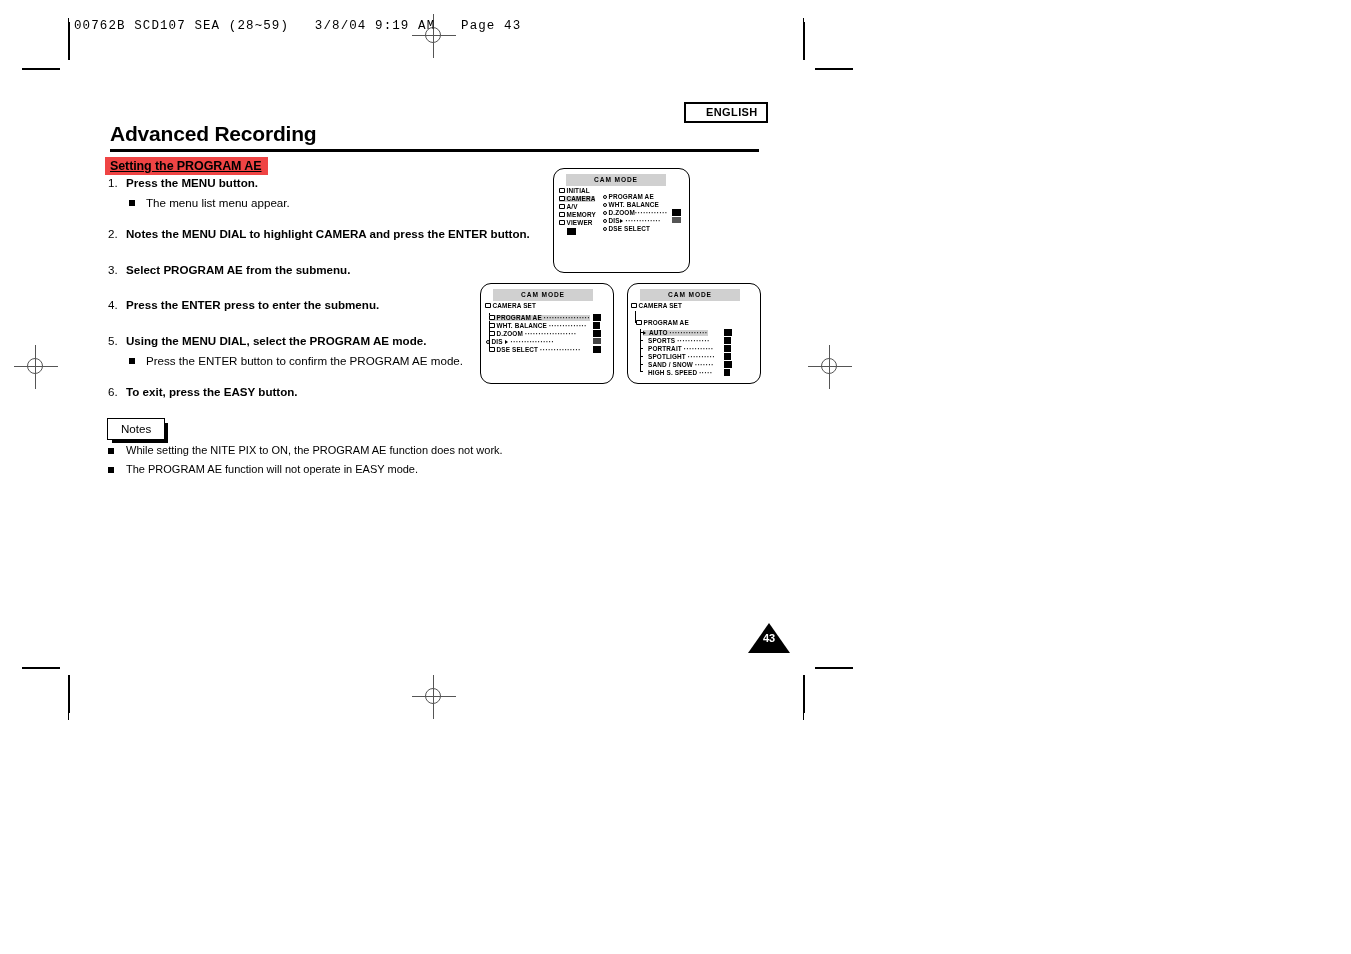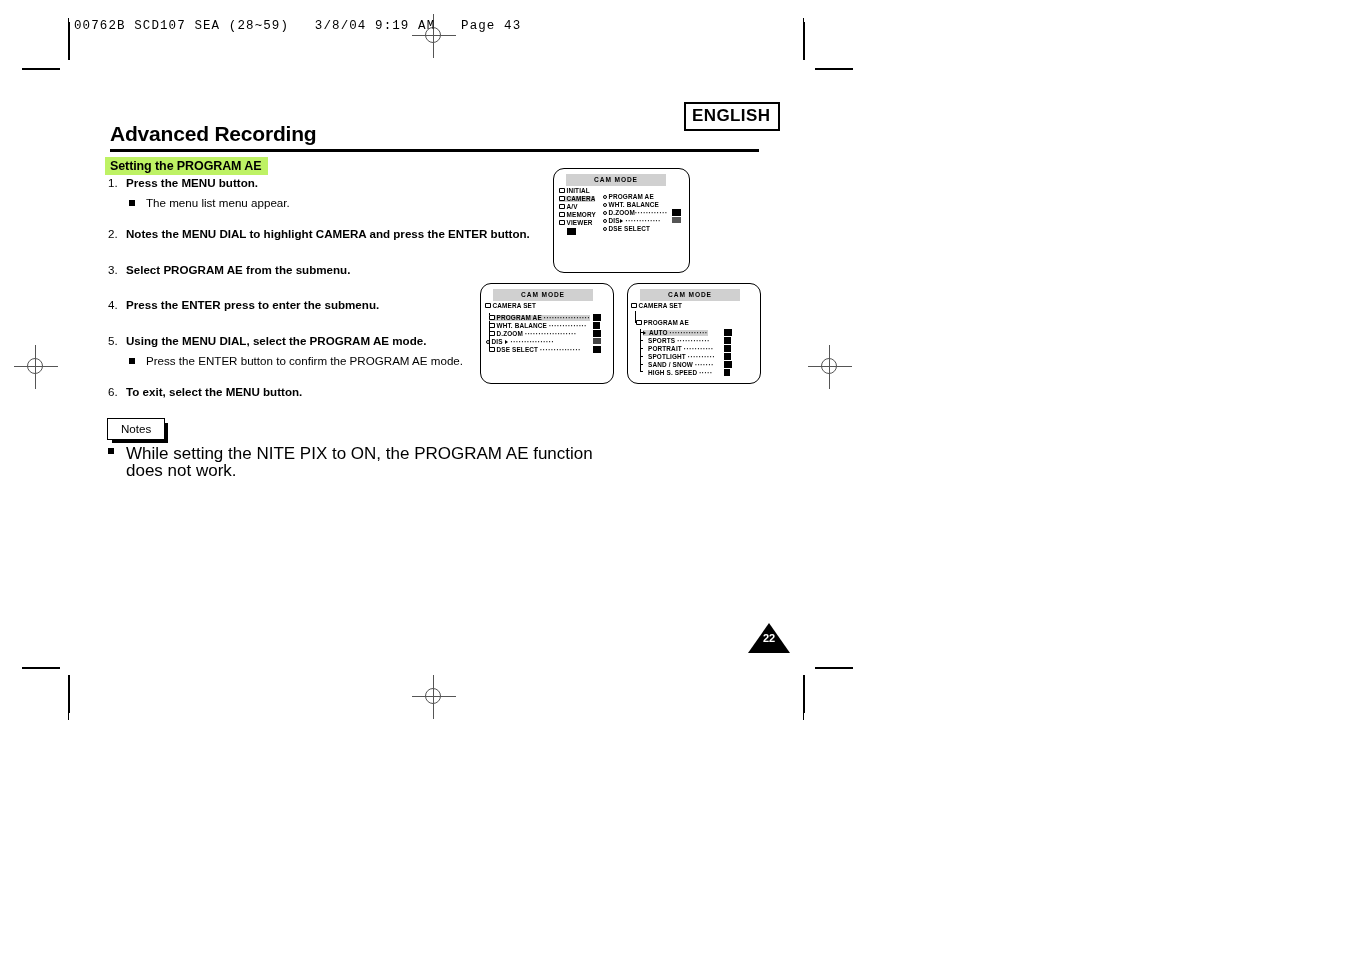--- a/index.html
+++ b/index.html
@@ -49,22 +49,22 @@
     letter-spacing: 1.1px;
     white-space: pre;
     color: #000;
   }
 
   
   .english-badge {
     position: absolute;
     left: 684px; top: 102px;
     border: 2px solid #000;
-    padding: 2px 8px 3px 6px;
-    font-size: 17px;
+    padding: 2px 8px 3px 20px;
+    font-size: 11px;
     font-weight: bold;
     letter-spacing: 0.4px;
     background: #fff;
   }
 
   .page-title {
     position: absolute;
     left: 110px; top: 122px;
     font-size: 21px;
     font-weight: bold;
@@ -73,25 +73,26 @@
   .title-rule {
     position: absolute;
     left: 110px; top: 149px;
     width: 649px; height: 3px;
     background: #000;
   }
 
   .section-head {
     position: absolute;
     left: 105px; top: 157px;
-    background: #bef264;
+    background: #ef4444;
     padding: 2px 6px 2px 5px;
     font-size: 12.5px;
     font-weight: bold;
     letter-spacing: -0.1px;
+    text-decoration: underline;
   }
 
   .steps {
     position: absolute;
     left: 108px; top: 177px;
     width: 430px;
     font-size: 11.6px;
     line-height: 1.0;
   }
   .step-row { position: relative; }
@@ -136,21 +137,21 @@
     content: "";
     position: absolute;
     right: -4px; top: 4px;
     width: 4px; height: 100%;
     background: #000;
   }
   .notes-list {
     position: absolute;
     left: 108px; top: 445px;
     width: 520px;
-    font-size: 17px;
+    font-size: 11px;
     line-height: 1.0;
   }
   .note-item {
     position: relative;
     padding-left: 18px;
     margin-bottom: 8px;
   }
   .note-item .sq {
     position: absolute;
     left: 0; top: 3px;
@@ -341,21 +342,21 @@
     <span class="step-num">5.</span>
     <span class="step-text">Using the MENU DIAL, select the PROGRAM AE mode.</span>
     <div class="substep">
       <span class="sq"></span>
       <span>Press the ENTER button to confirm the PROGRAM AE mode.</span>
     </div>
   </div>
 
   <div class="step-row" style="margin-top:20px;">
     <span class="step-num">6.</span>
-    <span class="step-text">To exit, select the MENU button.</span>
+    <span class="step-text">To exit, press the EASY button.</span>
   </div>
 </div>
 
 <div class="lcd" style="left:553px; top:168px; width:137px; height:105px;">
   <div class="lcd-title" style="left:12px; top:5px; width:100px;">CAM MODE</div>
 
   <div class="osd" style="left:5px; top:19px;"><span class="fico"></span><span>INITIAL</span></div>
   <div class="osd hl" style="left:5px; top:27px;"><span class="fico"></span><span>CAMERA</span></div>
   <div class="osd" style="left:5px; top:35px;"><span class="fico"></span><span>A/V</span></div>
   <div class="osd" style="left:5px; top:43px;"><span class="fico"></span><span>MEMORY</span></div>
@@ -423,16 +424,20 @@
 </div>
 
 <div class="notes-box">
   <span>Notes</span>
 </div>
 <div class="notes-list">
   <div class="note-item">
     <span class="sq"></span>
     <span>While setting the NITE PIX to ON, the PROGRAM AE function does not work.</span>
   </div>
+  <div class="note-item">
+    <span class="sq"></span>
+    <span>The PROGRAM AE function will not operate in EASY mode.</span>
+  </div>
 </div>
 
 <div class="pagenum"></div>
-<div class="pagenum-label">22</div>
+<div class="pagenum-label">43</div>
 
 </body></html>

